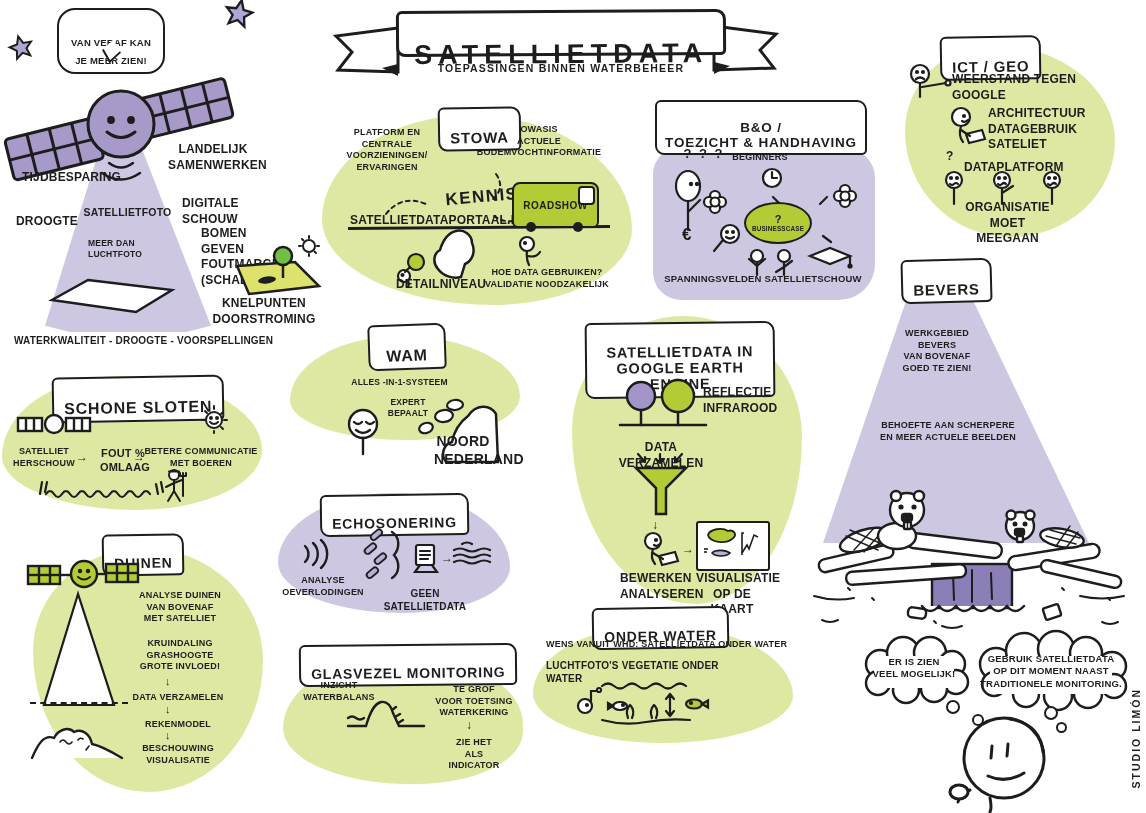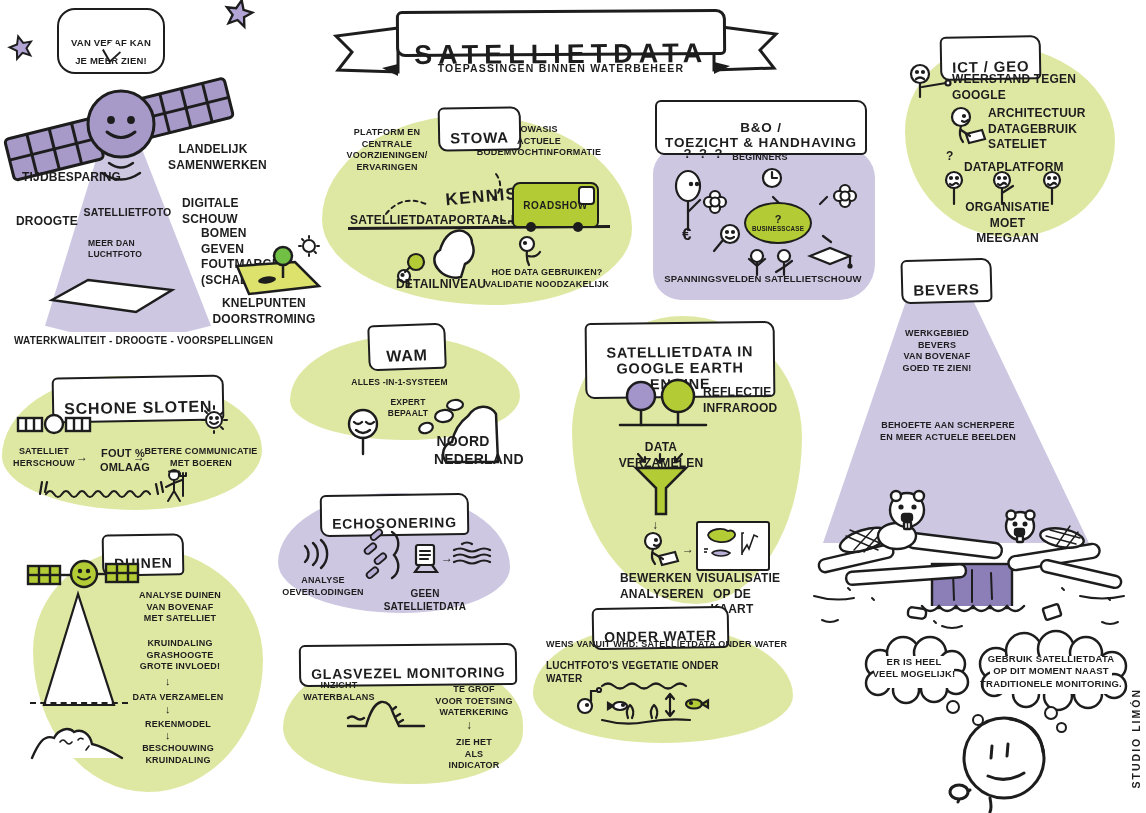--- a/index.html
+++ b/index.html
@@ -577,21 +577,21 @@
 MET SATELLIET</div>
   <div class="lbl" style="left:136px;top:638px;width:88px;font-size:9px;">KRUINDALING
 GRASHOOGTE
 GROTE INVLOED!</div>
   <div class="arrow" style="left:165px;top:676px;font-size:11px;">↓</div>
   <div class="lbl" style="left:130px;top:692px;width:96px;font-size:9px;">DATA VERZAMELEN</div>
   <div class="arrow" style="left:165px;top:704px;font-size:11px;">↓</div>
   <div class="lbl" style="left:136px;top:719px;width:84px;font-size:9px;">REKENMODEL</div>
   <div class="arrow" style="left:165px;top:730px;font-size:11px;">↓</div>
   <div class="lbl" style="left:132px;top:743px;width:92px;font-size:9px;">BESCHOUWING
-KRUINDALING</div>
+VISUALISATIE</div>
 
   <div class="box" style="left:299px;top:644px;font-size:14px;transform:rotate(-.6deg);">
     <span>GLASVEZEL MONITORING</span>
   </div>
   <div class="lbl" style="left:302px;top:680px;width:74px;font-size:9px;">INZICHT
 WATERBALANS</div>
   <svg style="left:344px;top:694px;" width="84" height="40" viewBox="0 0 84 40">
     <g stroke="#1d1d1d" stroke-width="2.4" fill="none" stroke-linecap="round">
       <path d="M4,32 H22 C26,18 30,10 37,8 C43,7 47,12 49,19 L55,32 H80"></path>
       <path d="M4,24 q4,-3 8,0 q4,3 8,0"></path>
@@ -643,21 +643,21 @@
         <circle cx="45" cy="15" r="16"></circle>
         <circle cx="72" cy="15" r="16"></circle>
         <circle cx="94" cy="26" r="13"></circle>
       <circle cx="98" cy="44" r="12"></circle>
         <circle cx="76" cy="51" r="13"></circle>
         <circle cx="48" cy="52" r="13"></circle>
         <circle cx="20" cy="45" r="12"></circle>
     </g>
     <rect x="16" y="18" width="80" height="32" fill="#fff"></rect>
   </svg>
-  <div class="lbl" style="left:862px;top:656px;width:104px;font-size:9.5px;">ER IS HEEL
+  <div class="lbl" style="left:862px;top:656px;width:104px;font-size:9.5px;">ER IS ZIEN
 VEEL MOGELIJK!</div>
   <svg style="left:972px;top:634px;" width="158" height="76" viewBox="0 0 158 76">
     <g fill="#fff" stroke="#1d1d1d" stroke-width="2.5">
       <circle cx="24" cy="30" r="16"></circle>
         <circle cx="52" cy="17" r="18"></circle>
         <circle cx="84" cy="15" r="18"></circle>
         <circle cx="114" cy="19" r="16"></circle>
         <circle cx="140" cy="32" r="14"></circle>
       <circle cx="142" cy="52" r="12"></circle>
         <circle cx="116" cy="60" r="14"></circle>

